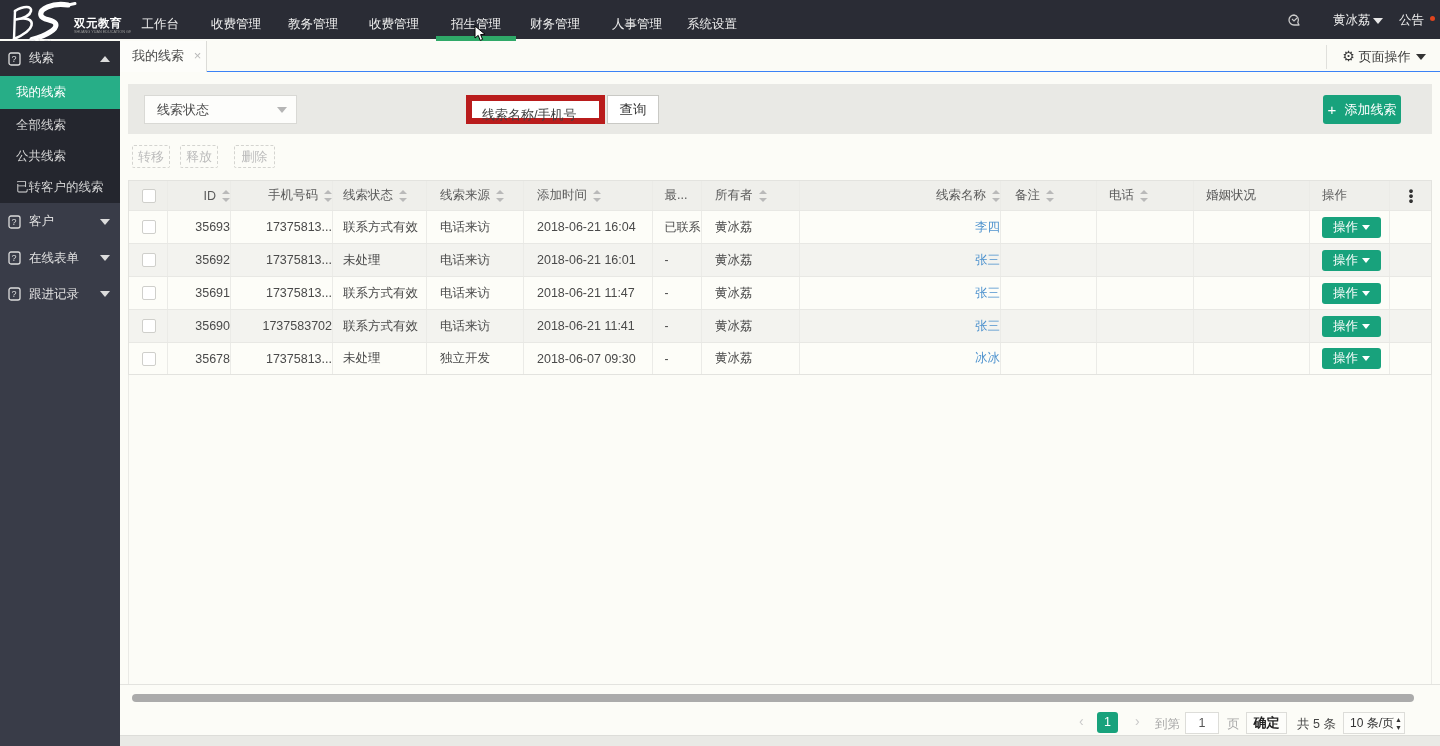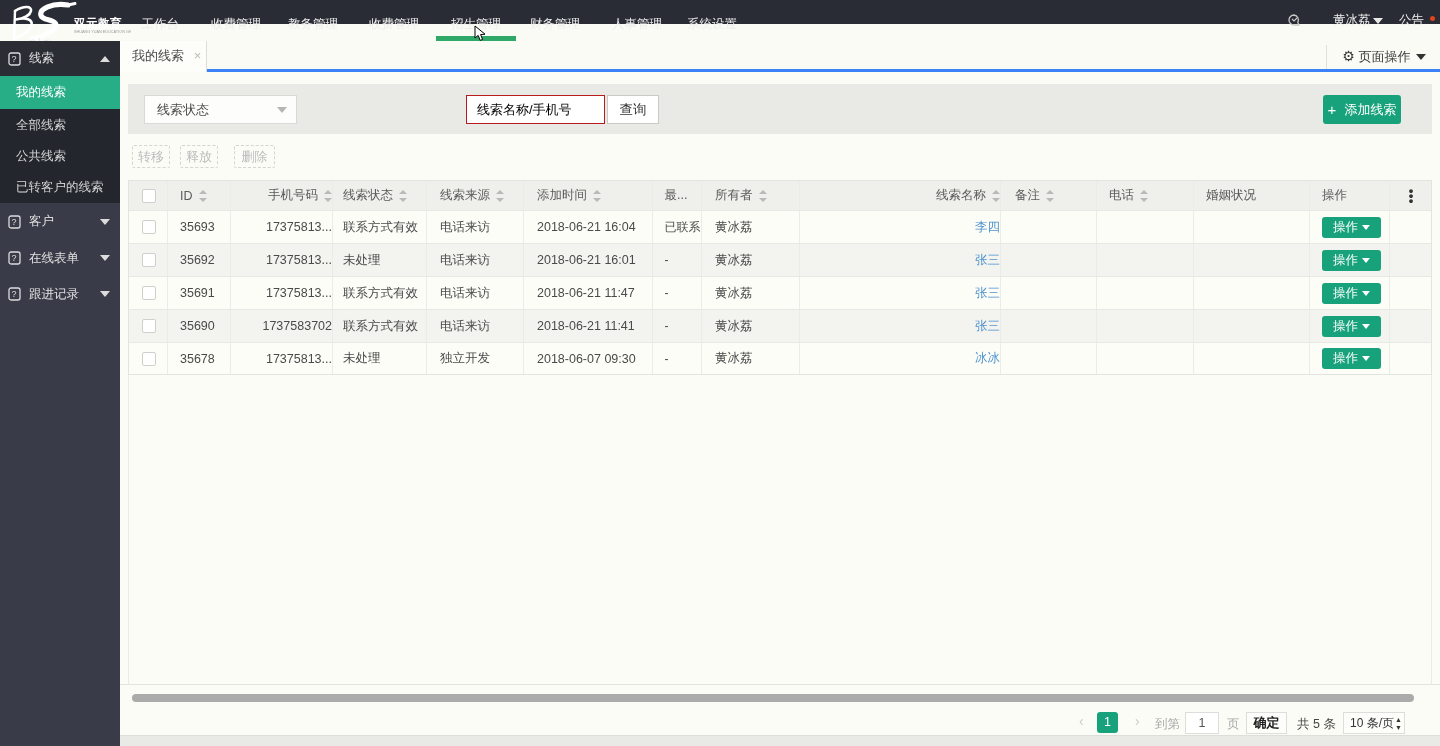--- a/index.html
+++ b/index.html
@@ -1,70 +1,70 @@
 <!DOCTYPE html>
 <html><head>
 <meta charset="utf-8">
 <style>
 * { margin:0; padding:0; box-sizing:border-box; }
 html,body { width:1440px; height:746px; overflow:hidden; }
 body { font-family:"Liberation Sans", sans-serif; position:relative; background:#fbfbf6; }
 .abs { position:absolute; }
 
 
-#topbar { position:absolute; left:0; top:0; width:1440px; height:24px; background:#2a2c35; }
+#topbar { position:absolute; left:0; top:0; width:1440px; height:39px; background:#2a2c35; }
 #nav { position:absolute; left:133px; top:0; height:41px; }
 #nav .item { position:absolute; top:4px; height:41px; line-height:41px; color:#ededed; font-size:12.5px; font-weight:400; white-space:nowrap; }
 #navline { position:absolute; left:436px; top:36px; width:80px; height:5px; background:#2fa868; }
 #topr { position:absolute; right:0; top:0; height:41px; color:#f0f0f0; font-size:14.5px; font-weight:700; }
 
 
 #sidebar { position:absolute; left:0; top:41px; width:120px; height:705px; background:#393c48; }
 .side-head { position:relative; height:35px; line-height:35px; color:#e0e0e0; font-size:12.5px; font-weight:400; }
 .side-head .txt { position:absolute; left:29px; }
 .side-head .car { position:absolute; right:10px; top:15px; }
 .caret-up { width:0; height:0; border-left:5px solid transparent; border-right:5px solid transparent; border-bottom:6px solid #dcdcdc; }
 .caret-dn { width:0; height:0; border-left:5px solid transparent; border-right:5px solid transparent; border-top:6px solid #dcdcdc; }
 #submenu { background:#24262e; }
 #submenu .sub { color:#d5d5d5; font-size:12.5px; font-weight:400; padding-left:16px; display:flex; align-items:center; }
 #submenu .sub.active { background:#27ae87; color:#fff; }
 .mico { position:absolute; left:8px; top:50%; margin-top:-7px; }
 
 
 #main { position:absolute; left:120px; top:41px; width:1320px; height:705px; background:#fbfbf6; }
-#tabbar { position:absolute; left:0; top:0; width:1320px; height:31px; background:#fbfbf6; border-bottom:3px solid #3b82f6; }
+#tabbar { position:absolute; left:0; top:0; width:1320px; height:31px; background:#fbfbf6; border-bottom:1px solid #3b82f6; }
 #tab1 { position:absolute; left:0; top:0; width:87px; height:31px; background:#fdfdfa; border-right:1px solid #dcdcd8; font-size:13px; color:#4a4a4a; line-height:30px; padding-left:12px; }
 #tab1 .x { color:#b9b9b9; font-size:13px; margin-left:6px; }
 #pageops { position:absolute; right:14px; top:0; height:31px; line-height:31px; font-size:13px; color:#3a3a3a; font-weight:400; }
 #opsdiv { position:absolute; right:113px; top:4px; height:24px; border-left:1px solid #e0e0dc; }
 
 #content { position:absolute; left:0; top:31px; width:1320px; height:674px; background:#fcfcf7; }
 
 
 #filter { position:absolute; left:8px; top:12px; width:1304px; height:50px; background:#e9e9e5; }
 .sel { position:absolute; top:11px; height:29px; background:#fdfdfb; border:1px solid #d9d9d5; font-size:13px; color:#4a4a4a; line-height:27px; padding-left:12px; }
 .sel .sc { position:absolute; right:9px; top:11px; width:0; height:0; border-left:5px solid transparent; border-right:5px solid transparent; border-top:6px solid #b5b5b5; }
-.inp { position:absolute; top:11px; height:29px; background:#fff; border:1px solid #b91c1c; font-size:13px; color:#000000; line-height:27px; padding-left:10px; }
+.inp { position:absolute; top:11px; height:29px; background:#fff; border:6px solid #b91c1c; font-size:13px; color:#404040; line-height:27px; padding-left:10px; }
 #btnq { position:absolute; left:479px; top:11px; width:52px; height:29px; background:#fff; border:1px solid #c9c9c5; font-size:13.5px; color:#333; text-align:center; line-height:27px; }
 #btnadd { position:absolute; left:1195px; top:11px; width:78px; height:29px; background:#18a27c; border-radius:3px; color:#fff; font-size:13px; font-weight:400; text-align:center; line-height:29px; }
 
 
 .abtn { position:absolute; top:73px; height:23px; border:1px dashed #d4d4d0; color:#bcbcbc; font-size:13px; text-align:center; line-height:21px; background:#fcfcf7; border-radius:2px; }
 
 
 #grid { position:absolute; left:8px; top:108px; width:1304px; border-left:1px solid #e3e3df; border-right:1px solid #e3e3df; border-top:1px solid #e3e3df; }
 .trow { position:relative; display:flex; width:1302px; }
 .trow.hd { height:29px; background:#efefeb; }
 .trow.r { height:33px; background:#fdfdf8; border-top:1px solid #e8e8e4; }
 .trow.r.alt { background:#f3f3ef; }
 .trow.last { border-bottom:1px solid #e3e3df; }
 .td { position:relative; flex:none; padding-left:13px; display:flex; align-items:center; font-size:12.5px; color:#4a4a4a; white-space:nowrap; overflow:hidden; border-right:1px solid #ebebe7; }
 .td:last-child { border-right:none; }
 .hd .td { color:#5a5a5a; font-size:12.5px; }
-.c1{width:39px;} .c2{width:63px; padding-left:12px;} .c3{width:102px; padding-left:14px;justify-content:flex-end;} .c4{width:94px; padding-left:10px;} .c5{width:97px;}
+.c1{width:39px;} .c2{width:63px; padding-left:12px;justify-content:flex-end;} .c3{width:102px; padding-left:14px;justify-content:flex-end;} .c4{width:94px; padding-left:10px;} .c5{width:97px;}
 .c6{width:129px;} .c7{width:49px; padding-left:11.5px; overflow:visible; font-size:12px;} .c8{width:98px;} .c9{width:201px;justify-content:flex-end;}
 .c10{width:96px; padding-left:14px;} .c11{width:97px; padding-left:12px;} .c12{width:116px; padding-left:12px;} .c13{width:80px; padding-left:12px;} .c14{width:42px;}
 .cb { width:14px; height:14px; border:1px solid #cfcfcb; background:#fff; border-radius:2px; margin-left:0px; }
 .sort { display:inline-block; margin-left:6px; position:relative; width:8px; height:12px; }
 .sort:before { content:""; position:absolute; left:0; top:0; border-left:4px solid transparent; border-right:4px solid transparent; border-bottom:4px solid #b9b9b9; }
 .sort:after { content:""; position:absolute; left:0; bottom:0; border-left:4px solid transparent; border-right:4px solid transparent; border-top:4px solid #b9b9b9; }
 .lnk { color:#4f93ce; }
 .opbtn { width:59px; height:21px; background:#18a27c; border-radius:3px; color:#fff; font-size:12.5px; font-weight:400; text-align:center; line-height:21px; }
 .opbtn .dc { display:inline-block; width:0; height:0; border-left:4px solid transparent; border-right:4px solid transparent; border-top:5px solid #fff; margin-left:4px; vertical-align:1px; }
 #vdots { font-weight:700; color:#333; font-size:13px; letter-spacing:0; line-height:5px; }

